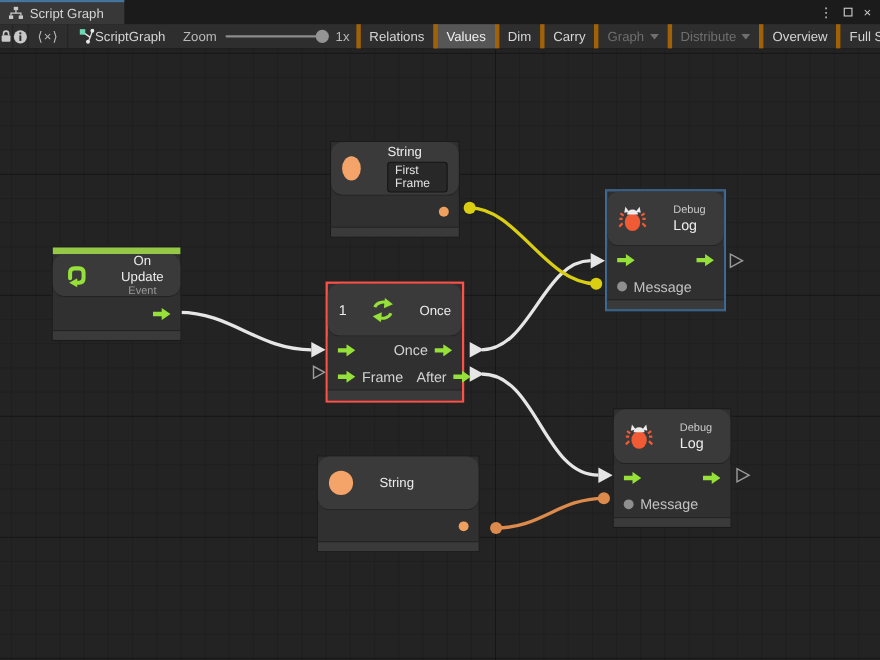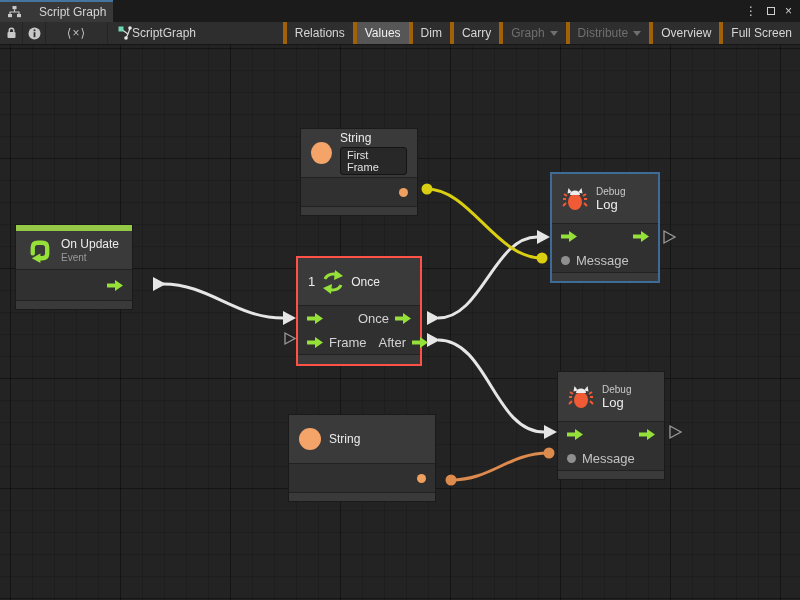--- a/index.html
+++ b/index.html
@@ -4,21 +4,21 @@
 <style>
   * { margin:0; padding:0; box-sizing:border-box; }
   html,body { width:800px; height:600px; overflow:hidden; background:#1e1e1e;
               font-family:"Liberation Sans","DejaVu Sans",sans-serif; }
   .window { position:relative; width:800px; height:600px; }
 
   
   .titlebar { position:absolute; left:0; top:0; width:800px; height:22px; background:#1b1b1b;
               display:flex; align-items:stretch; }
   .tab { width:113px; background:#383838; border-top:2px solid #44759f; display:flex;
-         align-items:center; gap:18px; padding-left:8px; color:#d4d4d4; font-size:12px; }
+         align-items:center; gap:6px; padding-left:8px; color:#d4d4d4; font-size:12px; }
   .win-controls { margin-left:auto; display:flex; align-items:center; gap:10px; padding-right:8px;
                   color:#cfcfcf; font-size:12px; }
   .win-controls .btn { cursor:default; line-height:1; }
   .sq { display:inline-block; width:8px; height:8px; border:1px solid #cfcfcf; }
 
   
   .toolbar { position:absolute; left:0; top:22px; width:800px; height:23px; background:#2e2e2e;
              border-bottom:1px solid #161616; display:flex; align-items:stretch; color:#d6d6d6;
              font-size:12px; }
   .tb-btn { display:flex; align-items:center; justify-content:center; padding:0 8px;
@@ -44,22 +44,22 @@
       linear-gradient(rgba(0,0,0,0.30) 1px, transparent 1px),
       linear-gradient(90deg, rgba(0,0,0,0.30) 1px, transparent 1px),
       linear-gradient(rgba(0,0,0,0.13) 1px, transparent 1px),
       linear-gradient(90deg, rgba(0,0,0,0.13) 1px, transparent 1px);
     background-size:110px 110px,110px 110px,22px 22px,22px 22px;
     background-position:10px 3px,10px 3px,10px 3px,10px 3px; }
   .wires { position:absolute; left:0; top:0; width:800px; height:555px; }
 
   
   .node { position:absolute; background:#2f2f2f; border:1px solid #1a1a1a; color:#e6e6e6; }
-  .node .header { background:#3a3a3a; display:flex; align-items:center; gap:8px; padding:0 10px;
-                  border-bottom:1px solid #222; }
+  .node .header { background:#3a3a3a; display:flex; align-items:center; gap:24px; padding:0 10px;
+                  border-bottom:1px solid #222;border-radius:11px; }
   .node .title { font-size:12px; color:#ececec; }
   .node .subtitle { font-size:10px; color:#9a9a9a; margin-top:1px; }
   .node .body { background:#303030; }
   .node .footer { background:#3a3a3a; border-top:1px solid #222; }
   .prow { display:flex; align-items:center; padding:0 9px; gap:6px; font-size:13px; color:#d2d2d2; }
   .spacer { flex:1; }
   .valbox { background:#282828; border:1px solid #141414; border-radius:3px; padding:1px 6px;
             font-size:11px; color:#e2e2e2; margin-top:2px; display:inline-block; }
   .dot { border-radius:50%; display:inline-block; }
   .dot.orange { width:9px; height:9px; background:#f0a05e; }
@@ -108,20 +108,27 @@
     <div class="tb-btn code-btn">⟨×⟩</div>
     <div class="tb-group">
       <svg width="14" height="14" viewBox="0 0 14 14">
         <path d="M3 3 L10 8 M12 2 L10 8 M10 8 L8 12" stroke="#dddddd" stroke-width="1.2" fill="none"></path>
         <rect x="0.5" y="0.5" width="5" height="5" fill="#6fd8b2"></rect>
         <circle cx="12" cy="2" r="1.8" fill="#e8e8e8"></circle>
         <circle cx="8" cy="12" r="1.8" fill="#e8e8e8"></circle>
       </svg>
       <span>ScriptGraph</span>
     </div>
+    <div class="zoom-wrap">
+      <span>Zoom</span>
+      <span class="slider">
+          <span class="handle"></span>
+        </span>
+      <span>1x</span>
+    </div>
     <div class="tb-right">
       <div class="tb-btn">
           <span>Relations</span>
         </div>
       <div class="tb-btn active">
           <span>Values</span>
         </div>
       <div class="tb-btn">
           <span>Dim</span>
         </div>
@@ -184,21 +191,21 @@
       </div>
       <div class="body">
         <div class="prow" style="height:28px;">
             <span class="spacer"></span>
             <span class="dot orange"></span>
           </div>
       </div>
       <div class="footer" style="height:9px;"></div>
     </div>
 
-    <div class="node" style="left:15px; top:179px; width:118px;">
+    <div class="node" style="left:47px; top:179px; width:118px;text-align:center;">
       <div style="height:6px; background:#96c847;"></div>
       <div class="header" style="height:39px;">
         <svg width="27" height="27" viewBox="0 0 28 28">
           <path d="M7 17 V11 q0-5 5-5 h5 q5 0 5 5 v6 q0 5-5 5 h-3" stroke="#96e03a" stroke-width="4.5" fill="none" stroke-linecap="round"></path>
           <polygon points="15,17 15,27 6,22" fill="#96e03a"></polygon>
         </svg>
         <div>
           <div class="title">On Update</div>
           <div class="subtitle">Event</div>
         </div>

